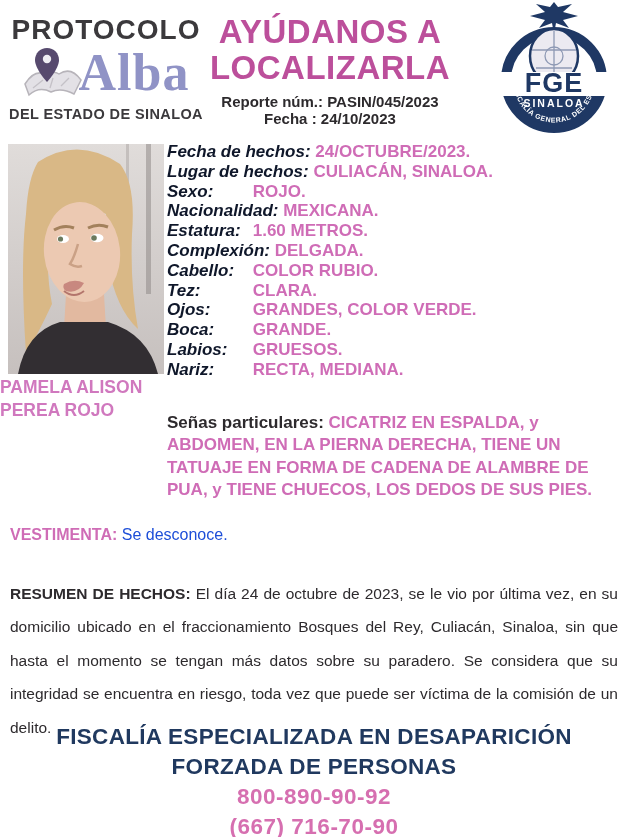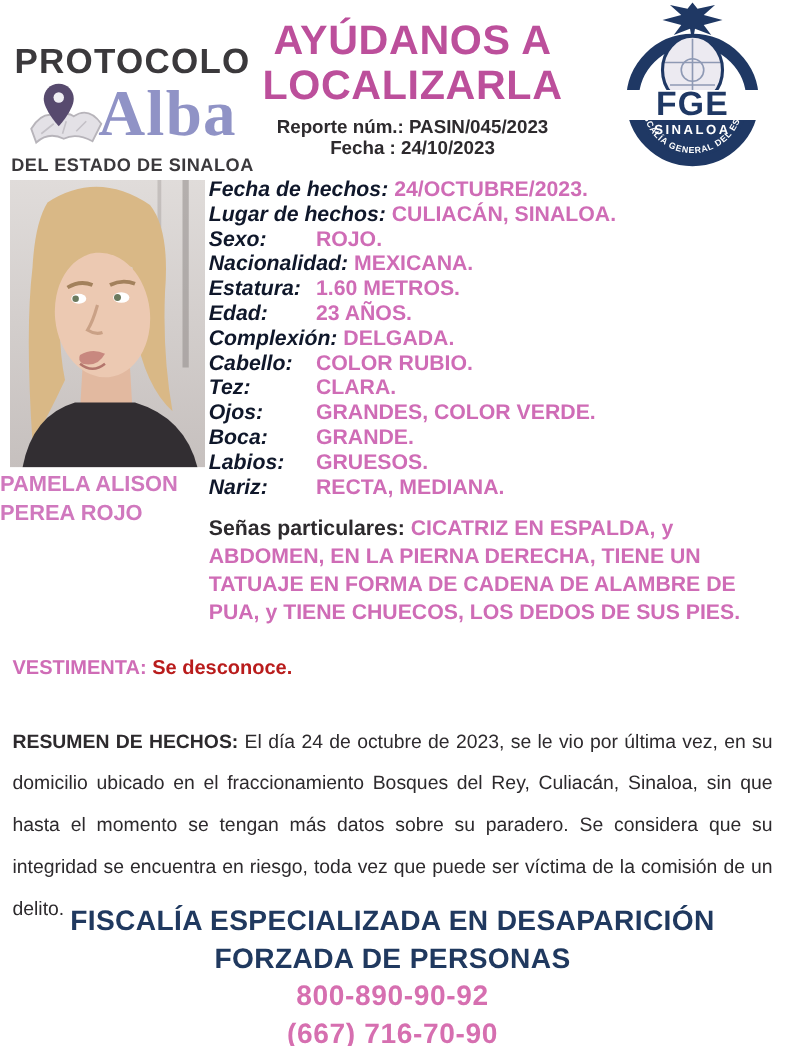--- a/index.html
+++ b/index.html
@@ -6,21 +6,21 @@
   html, body { background: #ffffff; }
   body { font-family: "Liberation Sans", sans-serif; }
   .page {
     position: relative;
     width: 628px; height: 837px;
     background: #ffffff;
     overflow: hidden;
   }
 
   
-  .logo-block { position: absolute; left: 8px; top: 14px; width: 196px; text-align: center; margin-top: 19px; }
+  .logo-block { position: absolute; left: 8px; top: 14px; width: 196px; text-align: center; }
   .logo-line1 { font-size: 28px; font-weight: bold; color: #3b393c; letter-spacing: 1px; }
   .alba-row { display: flex; align-items: center; justify-content: center; margin-top: -4px; height: 62px; }
   .alba-icon { flex: 0 0 auto; margin-right: -4px; }
   .alba-word {
     font-family: "Liberation Serif", serif;
     font-weight: bold; font-size: 52px; line-height: 52px;
     color: #9093c6; letter-spacing: 1px;
   }
   .logo-line3 { font-size: 14.5px; font-weight: bold; color: #3b393c; letter-spacing: 0.4px; margin-top: 2px; }
 
@@ -45,21 +45,21 @@
   .detail-label { display: inline-block; min-width: 81px; font-weight: bold; color: #0f172a; font-style: italic; }
   .detail-value { font-weight: bold; color: #cf6cb6; }
 
   .senas-block { position: absolute; left: 167px; top: 412px; width: 460px; font-size: 17px; line-height: 22.3px; }
   .senas-label { font-weight: bold; color: #2d2a2d; }
   .senas-value { font-weight: bold; color: #cf6cb6; }
 
   
   .vestimenta-block { position: absolute; left: 10px; top: 526px; font-size: 16px; }
   .vestimenta-label { font-weight: bold; color: #cf6cb6; }
-  .vestimenta-value { font-weight: bold; color: #b91c1c; }
+  .vestimenta-value { font-weight: normal; color: #1d4ed8; }
 
   .resumen-block {
     position: absolute; left: 10px; top: 577px; width: 608px;
     font-size: 15.5px; line-height: 33.4px; color: #2d2a2d;
     text-align: justify;
   }
   .resumen-label { font-weight: bold; }
 
   
   .footer-block { position: absolute; left: 0; top: 722px; width: 628px; text-align: center; }
@@ -162,21 +162,20 @@
     <div>PAMELA ALISON</div>
     <div>PEREA ROJO</div>
   </div>
 
   <div class="details-list">
     <div class="detail-row"><span class="detail-label">Fecha de hechos:</span> <span class="detail-value">24/OCTUBRE/2023.</span></div>
     <div class="detail-row"><span class="detail-label">Lugar de hechos:</span> <span class="detail-value">CULIACÁN, SINALOA.</span></div>
     <div class="detail-row"><span class="detail-label">Sexo:</span> <span class="detail-value">ROJO.</span></div>
     <div class="detail-row"><span class="detail-label">Nacionalidad:</span> <span class="detail-value">MEXICANA.</span></div>
     <div class="detail-row"><span class="detail-label">Estatura:</span> <span class="detail-value">1.60 METROS.</span></div>
-    <div class="detail-row"><span class="detail-label">Edad:</span> <span class="detail-value">23 AÑOS.</span></div>
     <div class="detail-row"><span class="detail-label">Complexión:</span> <span class="detail-value">DELGADA.</span></div>
     <div class="detail-row"><span class="detail-label">Cabello:</span> <span class="detail-value">COLOR RUBIO.</span></div>
     <div class="detail-row"><span class="detail-label">Tez:</span> <span class="detail-value">CLARA.</span></div>
     <div class="detail-row"><span class="detail-label">Ojos:</span> <span class="detail-value">GRANDES, COLOR VERDE.</span></div>
     <div class="detail-row"><span class="detail-label">Boca:</span> <span class="detail-value">GRANDE.</span></div>
     <div class="detail-row"><span class="detail-label">Labios:</span> <span class="detail-value">GRUESOS.</span></div>
     <div class="detail-row"><span class="detail-label">Nariz:</span> <span class="detail-value">RECTA, MEDIANA.</span></div>
   </div>
 
   <div class="senas-block">

